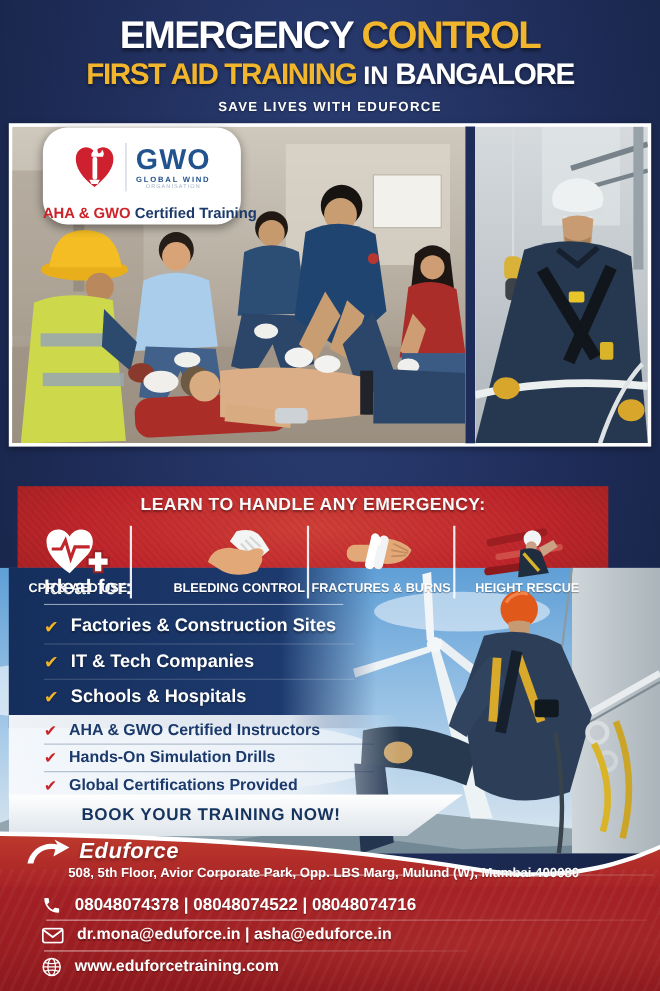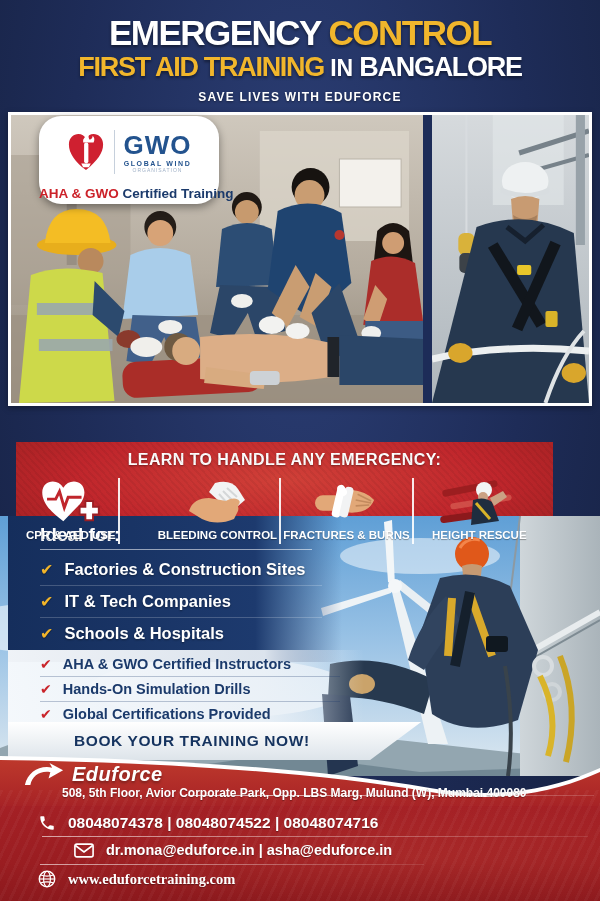--- a/index.html
+++ b/index.html
@@ -72,22 +72,22 @@
   .footer-body{position:absolute;top:56px;left:0;right:0;bottom:0;background:linear-gradient(180deg,#a42025 0%,#9a1d21 60%,#8c191d 100%);}
   .footer::after{content:"";position:absolute;inset:40px 0 0 0;pointer-events:none;
     background:repeating-linear-gradient(115deg,rgba(255,255,255,.035) 0 3px,transparent 3px 9px),
                radial-gradient(ellipse at 70% 60%,rgba(255,120,90,.12) 0%,transparent 60%);}
   .f-brand{position:absolute;top:11px;left:24px;display:flex;align-items:center;gap:8px;z-index:2;}
   .f-brand .brand-txt{font-size:20px;font-weight:bold;font-style:italic;color:#fff;letter-spacing:.5px;text-shadow:0 2px 3px rgba(0,0,0,.35);}
   .brand-rule{position:absolute;top:45px;left:188px;right:6px;height:1px;background:linear-gradient(90deg,rgba(255,255,255,.75),rgba(255,255,255,.15));z-index:2;}
   .f-address{position:absolute;top:36px;left:62px;font-size:12px;font-weight:bold;color:#fff;z-index:2;white-space:nowrap;text-shadow:0 1px 1px rgba(0,0,0,.35);}
   .f-row{position:absolute;left:38px;display:flex;align-items:center;gap:12px;z-index:2;color:#fff;font-weight:bold;text-shadow:0 1px 1px rgba(0,0,0,.35);}
   .f-row.phones{top:64px;font-size:15.5px;}
-  .f-row.emails{top:92px;font-size:14.5px;margin-left:36px;}
-  .f-row.web{top:120px;font-size:14.5px;font-family:Liberation Serif, serif;}
+  .f-row.emails{top:92px;font-size:14.5px;}
+  .f-row.web{top:120px;font-size:14.5px;}
   .f-sep{position:absolute;height:1px;background:linear-gradient(90deg,rgba(255,255,255,.6),rgba(255,255,255,.1));z-index:2;}
   .sep1{top:86px;left:42px;width:546px;}
   .sep2{top:114px;left:40px;width:384px;}
 </style>
 </head>
 <body>
 
 <div class="poster">
 
   <div class="hdr">

